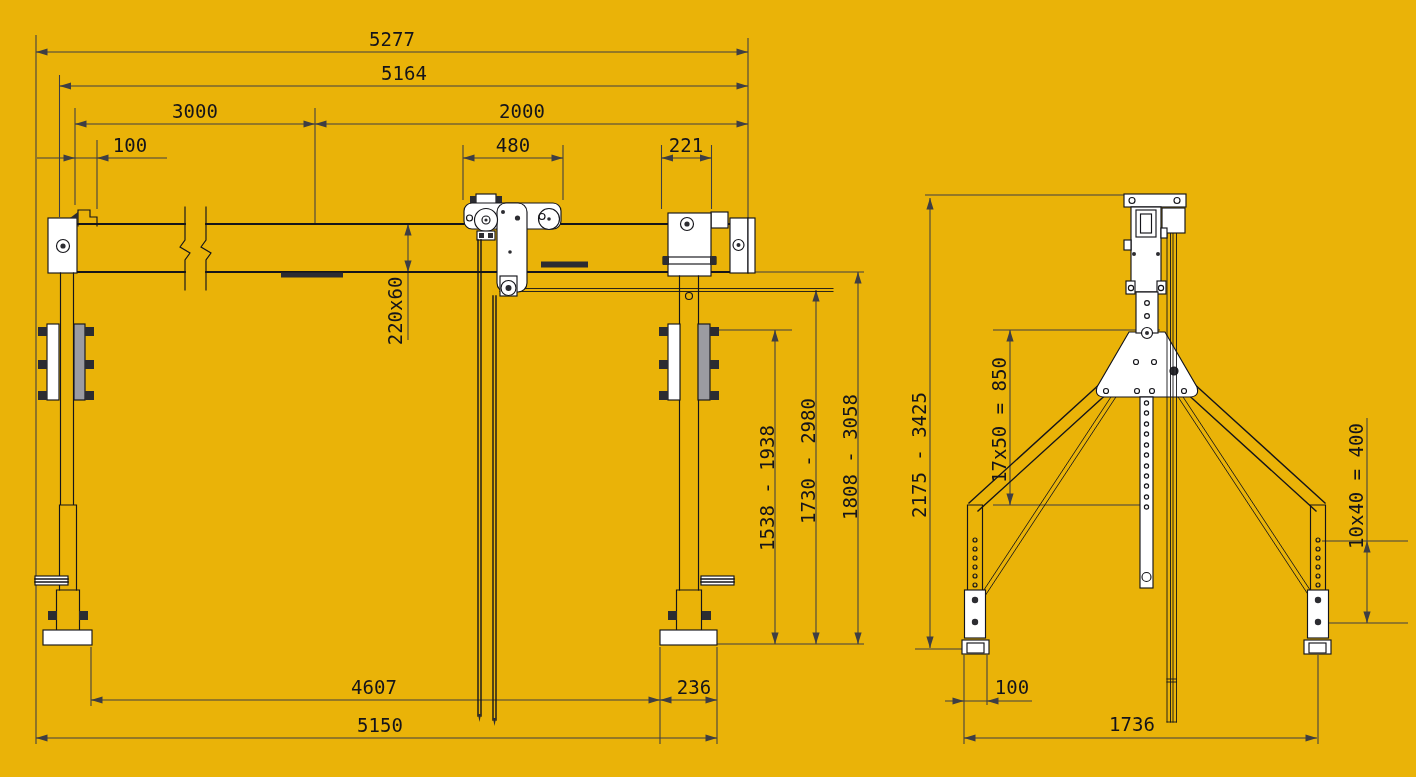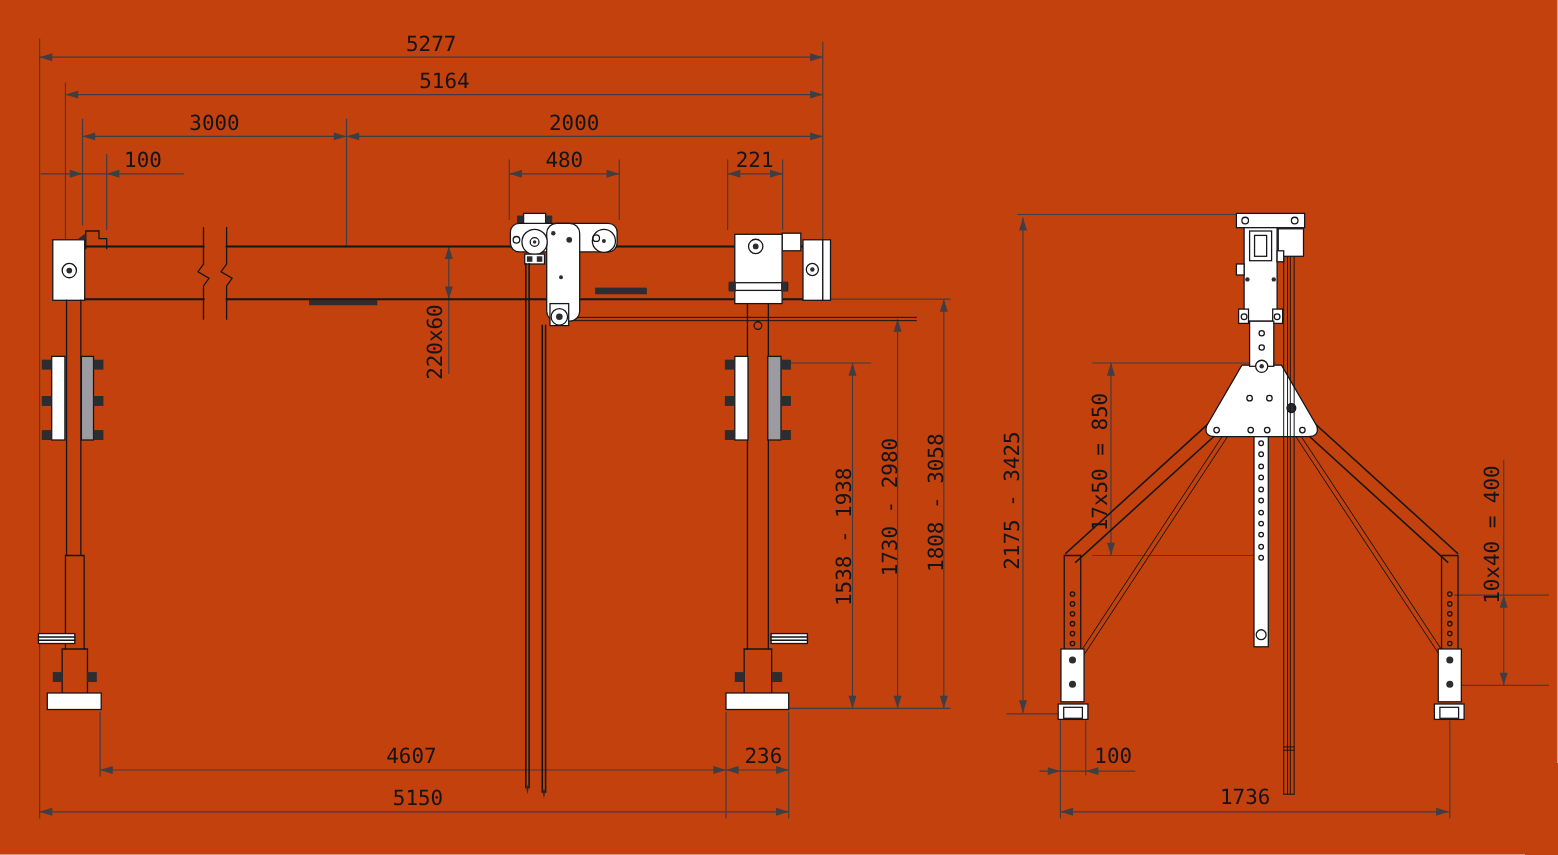--- a/index.html
+++ b/index.html
@@ -1,16 +1,16 @@
 <!DOCTYPE html>
 <html><head>
 <meta charset="utf-8">
 <style>
   html,body{margin:0;padding:0;background:#ffffff;}
-  .page{position:relative;width:1416px;height:777px;background:#c2410c;overflow:hidden;
+  .page{position:relative;width:1416px;height:777px;background:#eab308;overflow:hidden;
         font-family:"DejaVu Sans Mono",monospace;}
   svg{display:block}
   
   svg .g *{stroke:#15151a;stroke-width:1.15;fill:none;stroke-linecap:square}
   svg .g .w{fill:#ffffff}
   svg .g .dk{fill:#2c2c31;stroke:none}
   svg .g .gr{fill:#9b9ba1}
   svg .g .t2{stroke-width:1.8}
   svg .g .t0{stroke-width:0.9}
   svg .g .t14{stroke-width:1.4}

